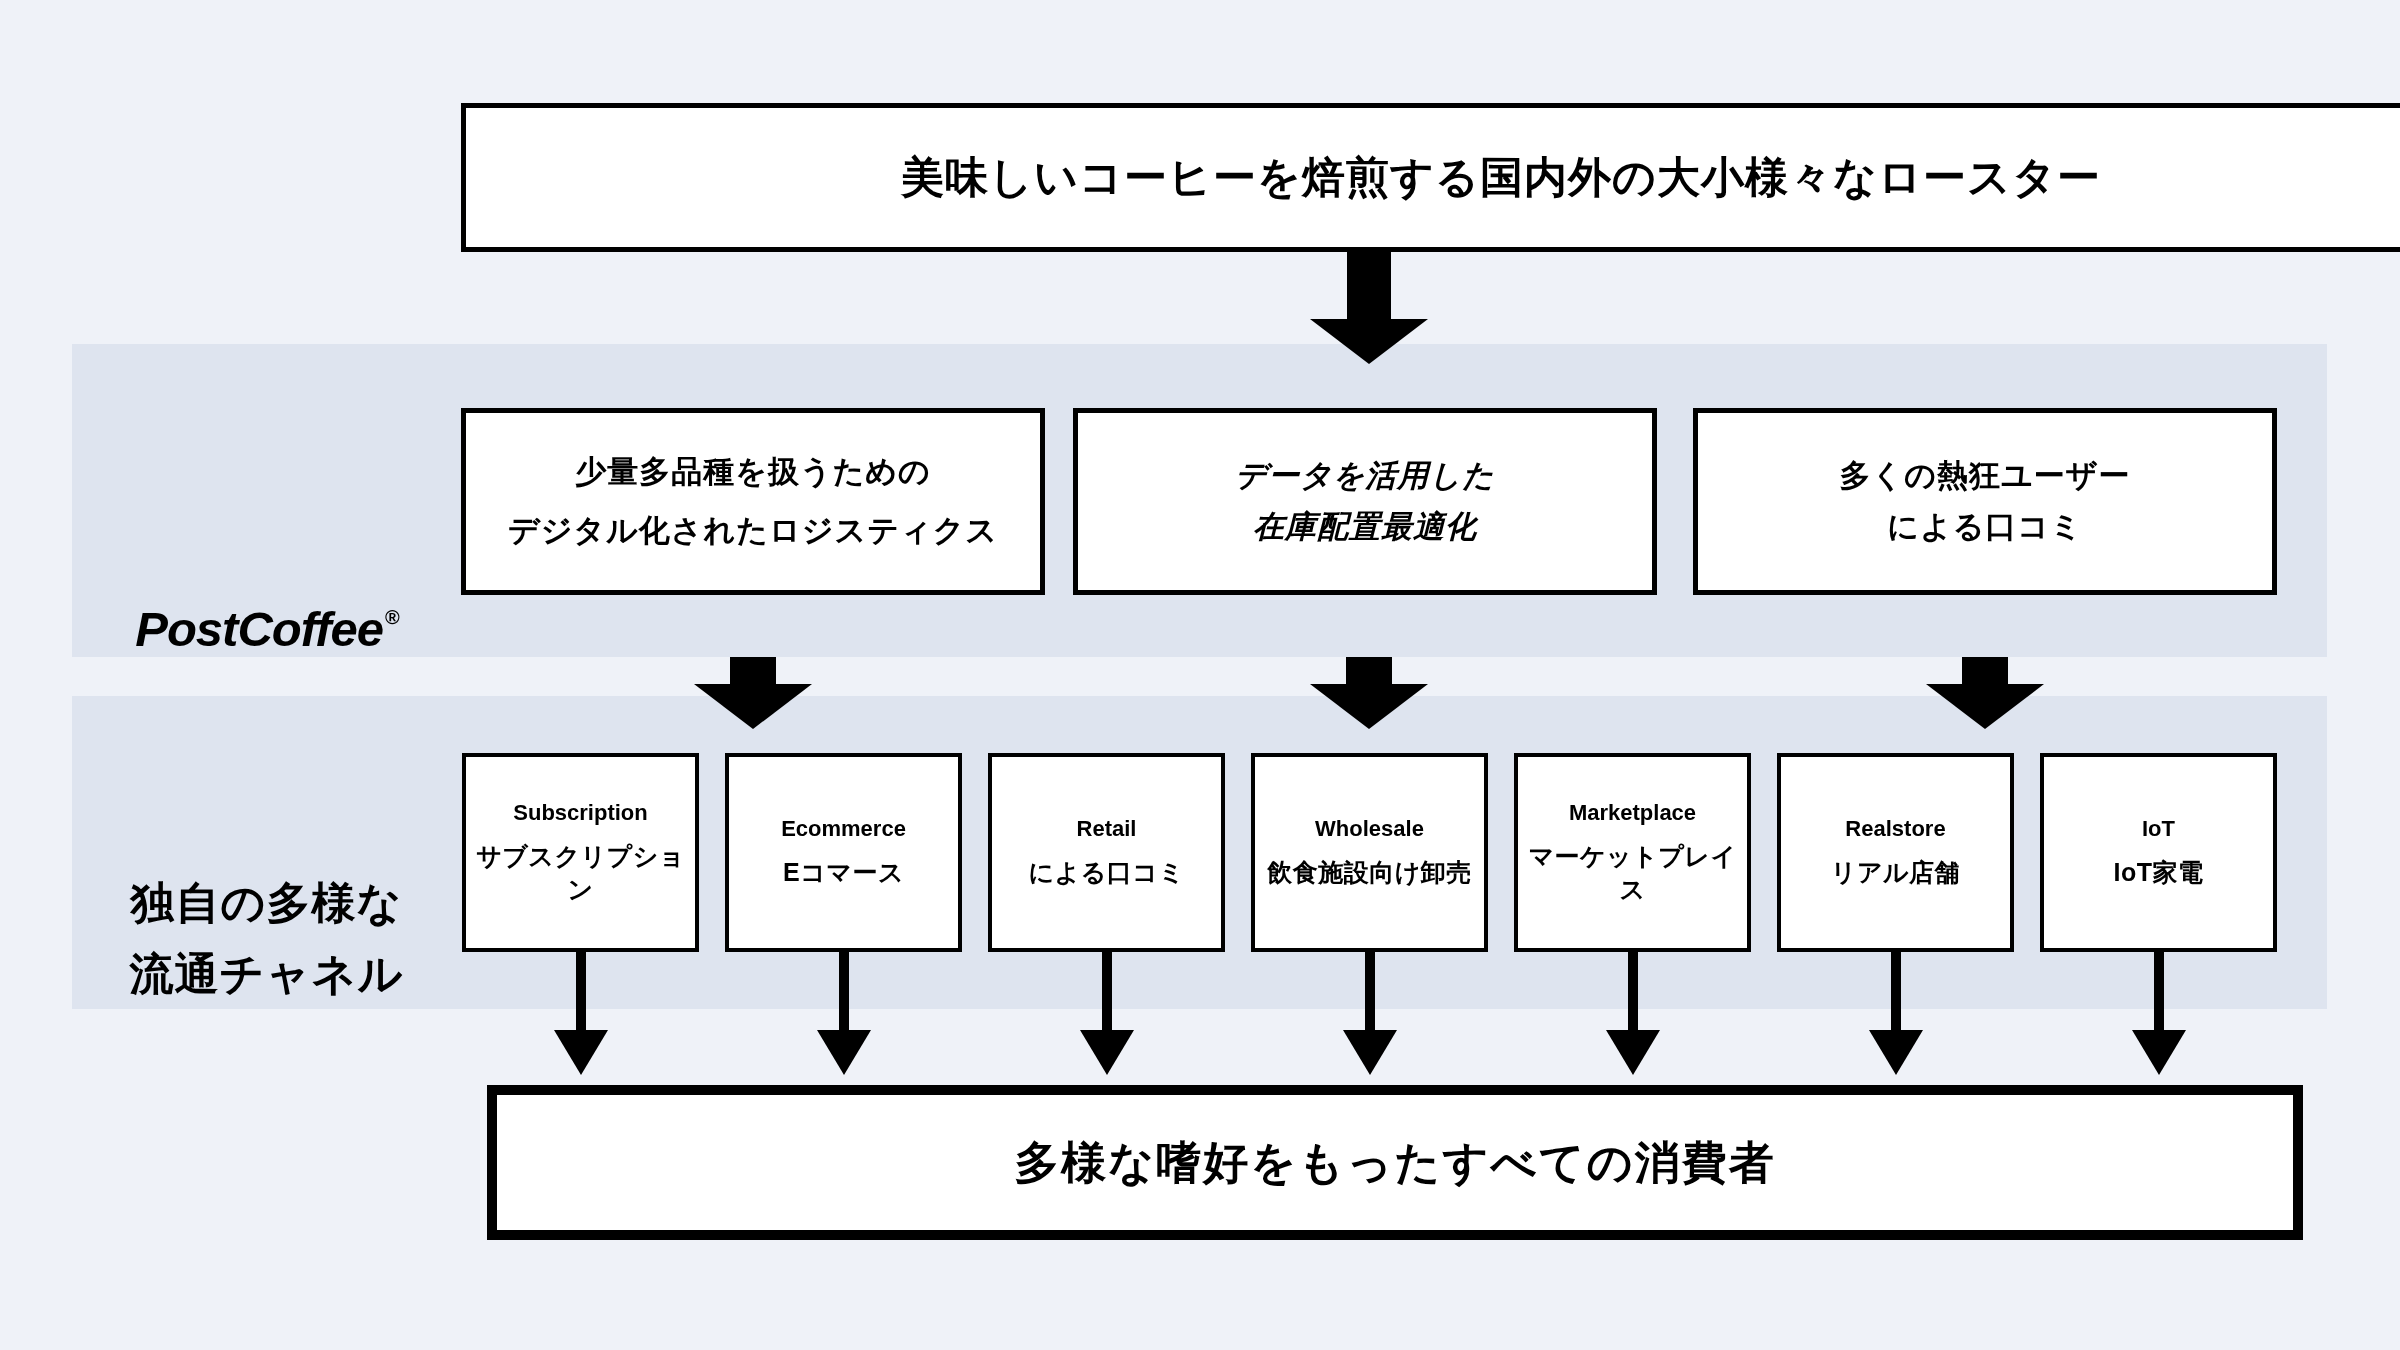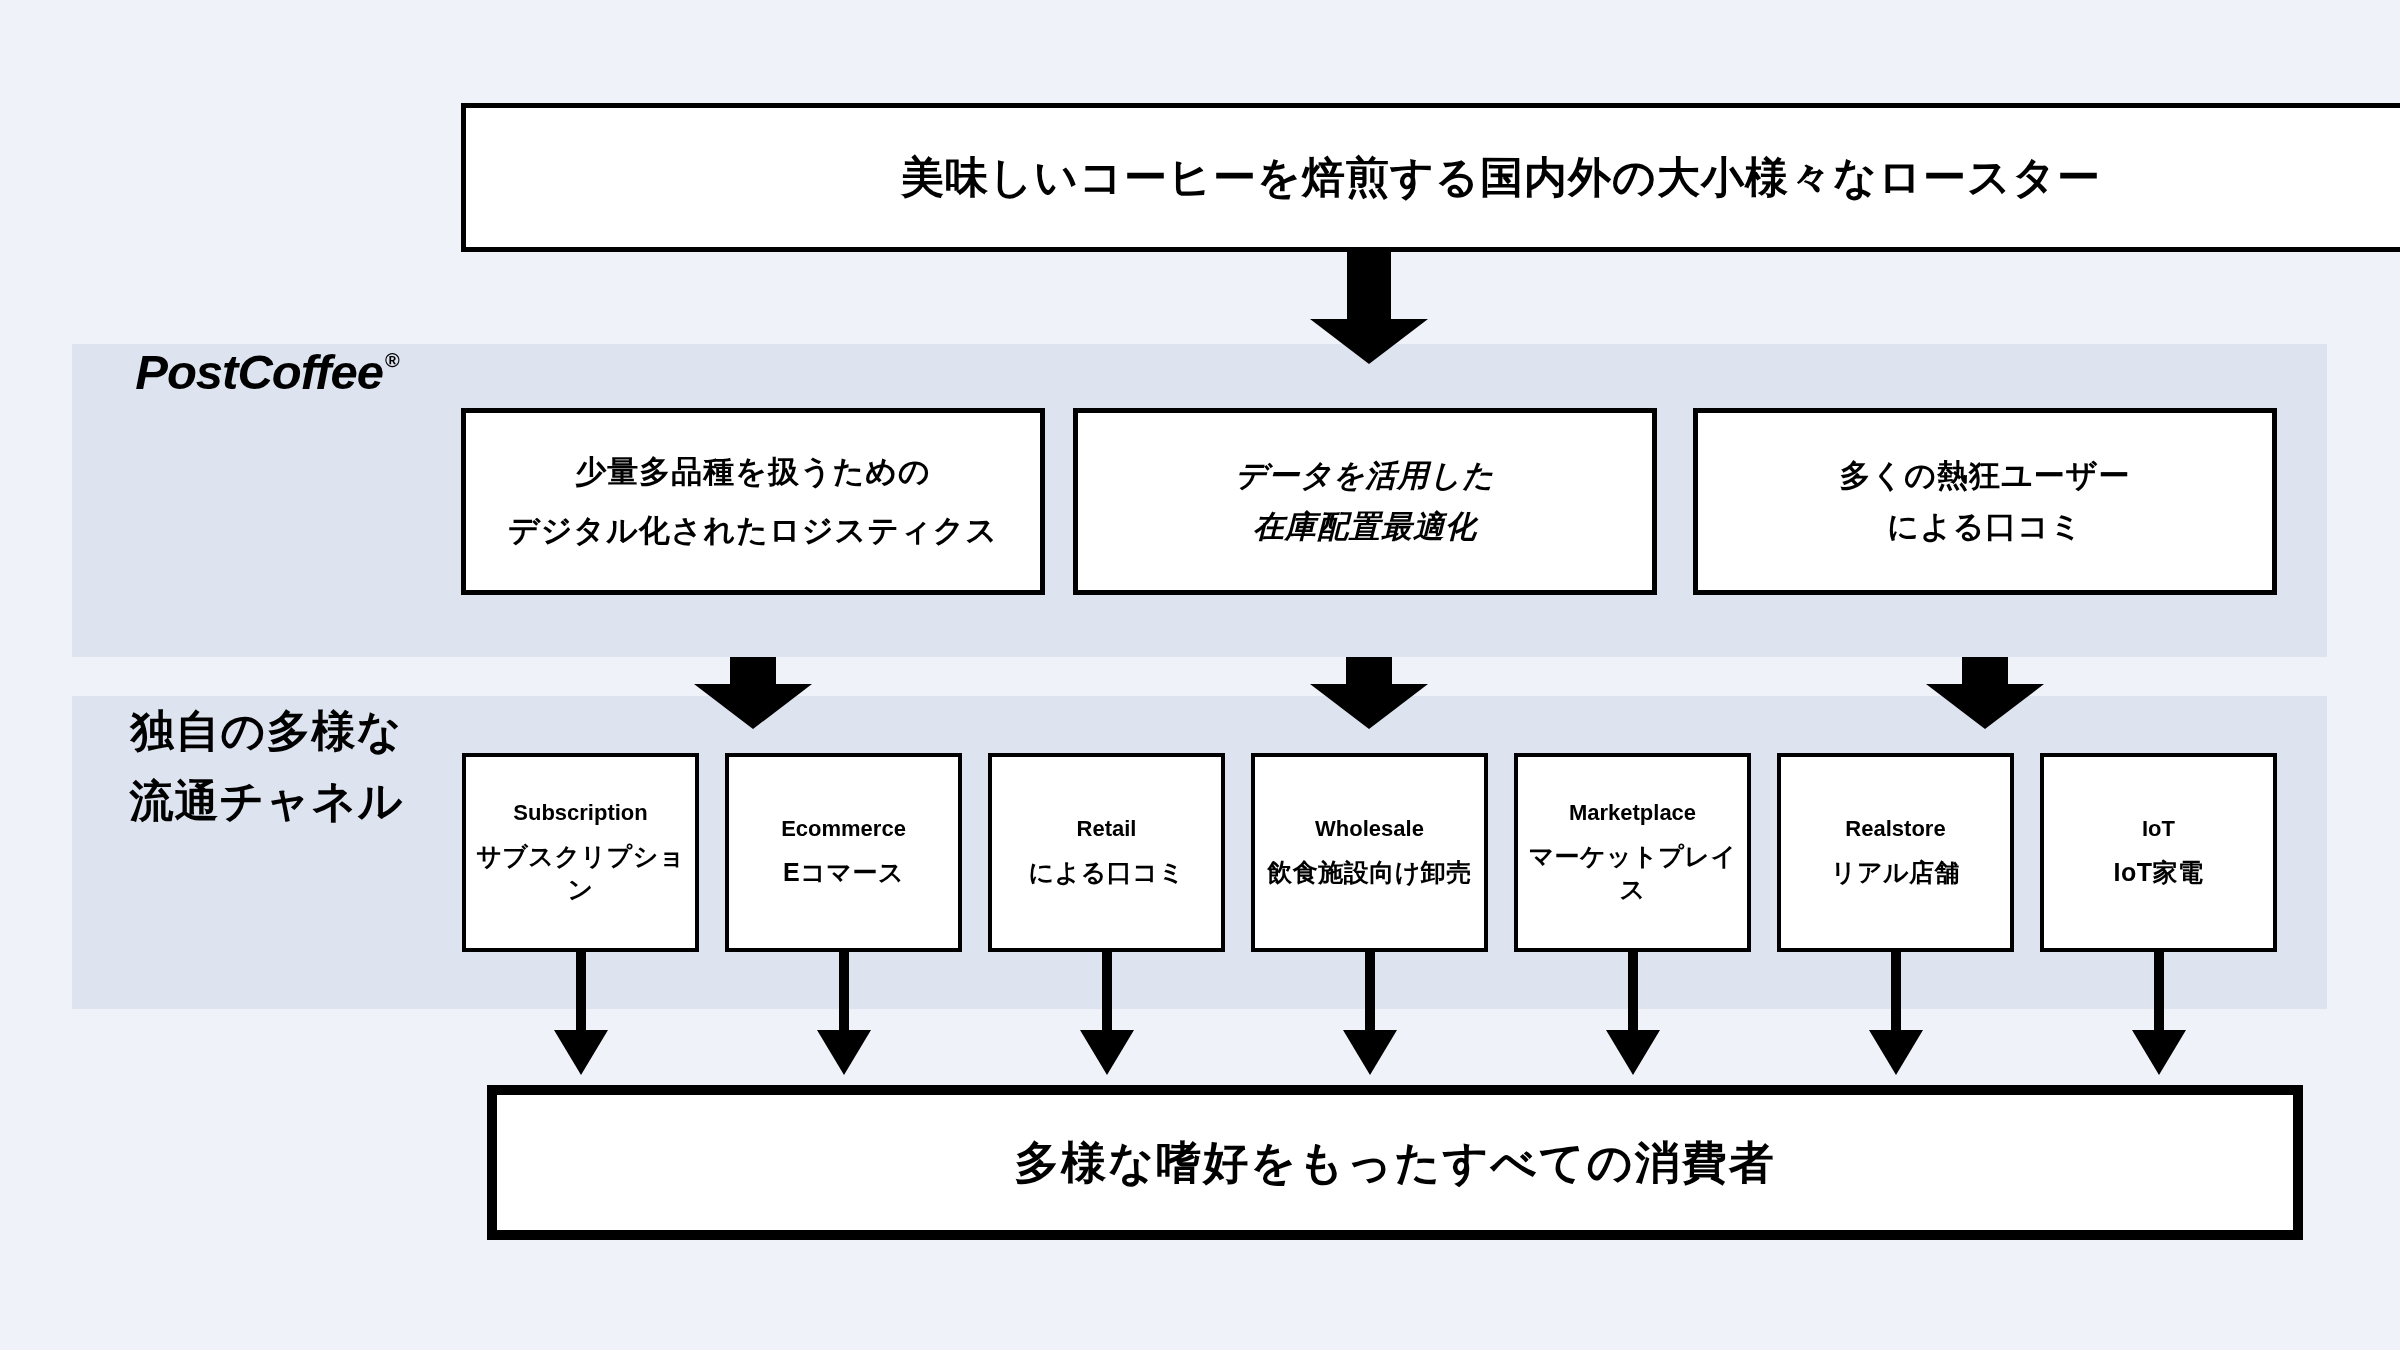--- a/index.html
+++ b/index.html
@@ -58,21 +58,21 @@
 
   .bottom-box{
     left:487px;top:1085px;width:1816px;height:155px;
     border-width:10px;
     font-size:45px;font-weight:bold;letter-spacing:2px;
   }
 
   .side-label{
     position:absolute;left:72px;width:389px;height:313px;
     display:flex;flex-direction:column;
-    align-items:center;justify-content:flex-start;
+    align-items:center;justify-content:flex-end;
     color:var(--line);
   }
   .side-label.l1{top:344px;}
   .side-label.l2{top:696px;font-size:44px;font-weight:bold;line-height:1.6;letter-spacing:1px;}
   .brand{
     font-size:49px;font-weight:bold;font-style:italic;
     letter-spacing:-1px;white-space:nowrap;
   }
   .brand .rmark{
     font-style:normal;font-weight:bold;

